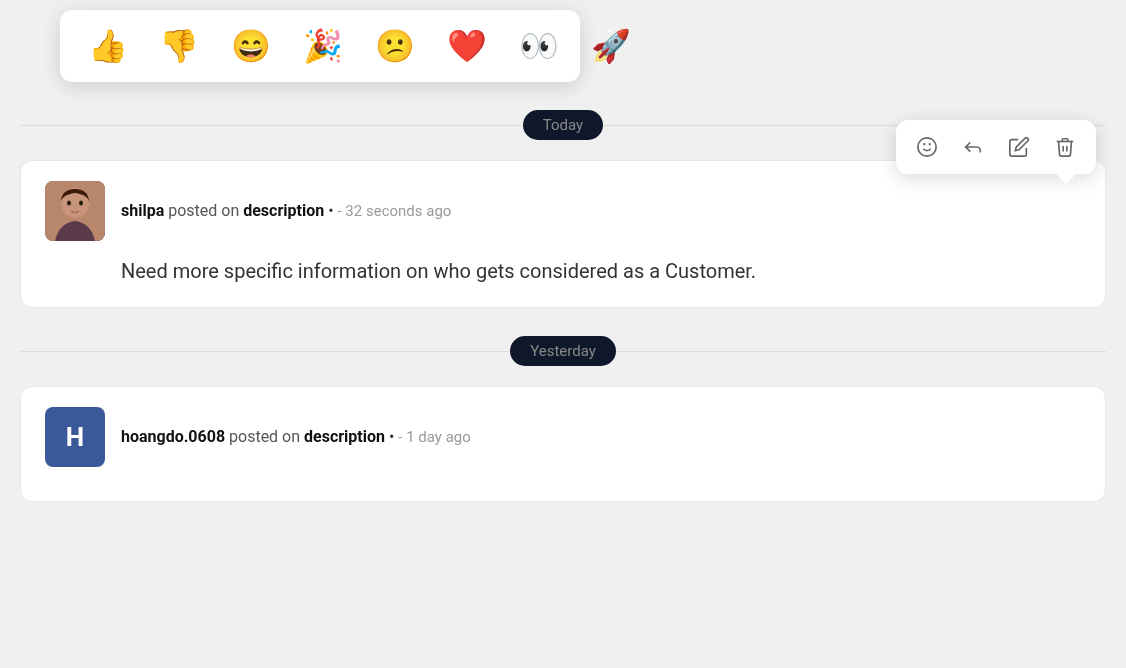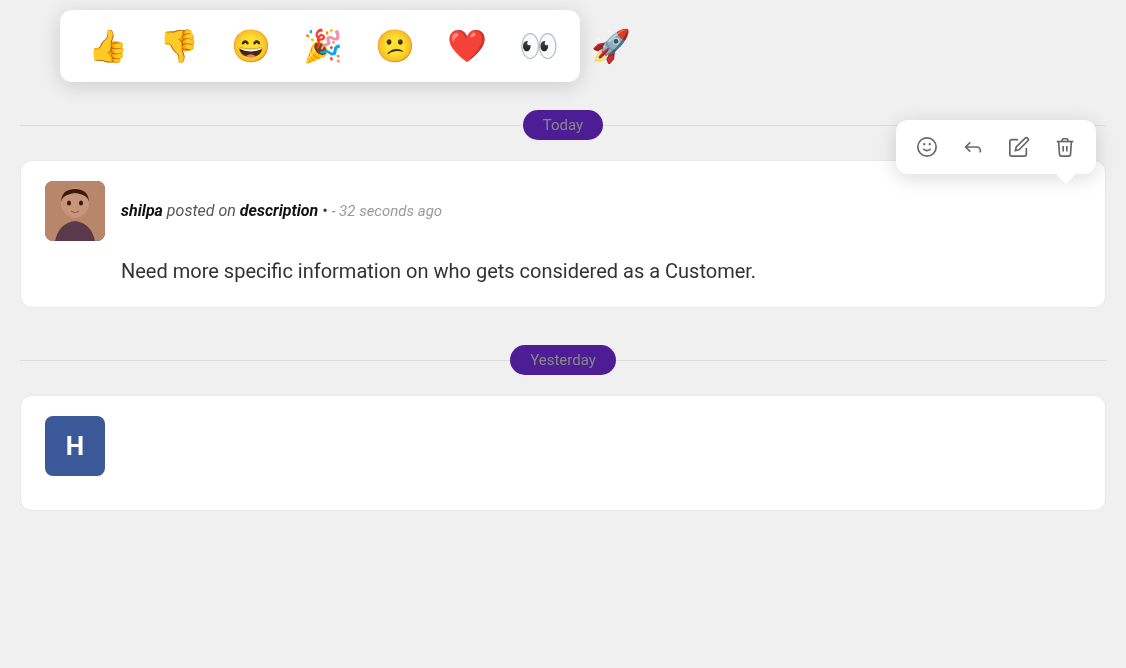--- a/index.html
+++ b/index.html
@@ -106,21 +106,21 @@
       content: '';
       position: absolute;
       left: 0;
       right: 0;
       top: 50%;
       height: 1px;
       background: #ddd;
     }
 
     .date-badge {
-      background: #4c1d95;
+      background: #0f172a;
       color: #888;
       padding: 6px 20px;
       border-radius: 20px;
       font-size: 15px;
       position: relative;
       z-index: 1;
     }
 
     
     .comment-card {
@@ -150,21 +150,20 @@
       display: flex;
       align-items: center;
       justify-content: center;
       flex-shrink: 0;
     }
 
     .comment-meta {
       font-size: 16px;
       color: #333;
       line-height: 1.4;
-      font-style: italic;
     }
 
     .comment-meta .username {
       font-weight: 700;
       color: #111;
     }
 
     .comment-meta .action-text {
       color: #555;
       font-weight: 400;
@@ -289,26 +288,33 @@
         <span class="username">shilpa</span>
         <span class="action-text"> posted on </span>
         <span class="field-name">description</span>
         <span> • </span>
         <span class="timestamp">- 32 seconds ago</span>
       </div>
     </div>
     <div class="comment-body">Need more specific information on who gets considered as a Customer.</div>
   </div>
 
-  <div class="date-separator" style="margin-top: 37px;">
+  <div class="date-separator" style="margin-top: 28px;">
     <span class="date-badge">Yesterday</span>
   </div>
 
   <div class="comment-card">
     <div class="comment-header">
       <div class="avatar-letter" style="background: #3b5898;">
         <span>H</span>
       </div>
 
+      <div class="comment-meta">
+        <span class="username">hoangdo.0608</span>
+        <span class="action-text"> posted on </span>
+        <span class="field-name">description</span>
+        <span> • </span>
+        <span class="timestamp">- 1 day ago</span>
+      </div>
     </div>
   </div>
 
 </div>
 
 </body></html>

